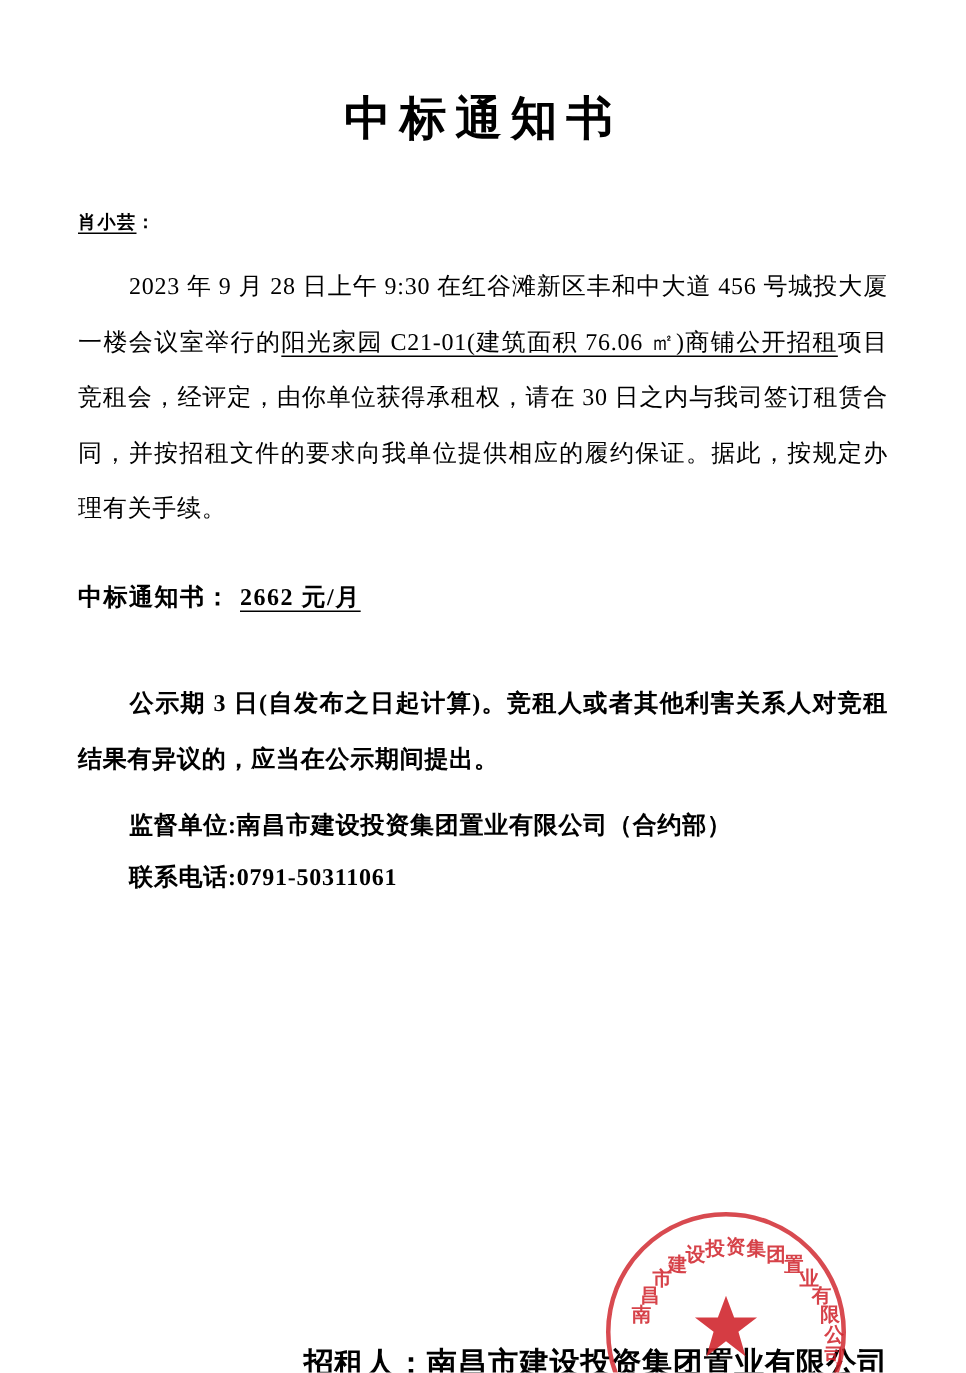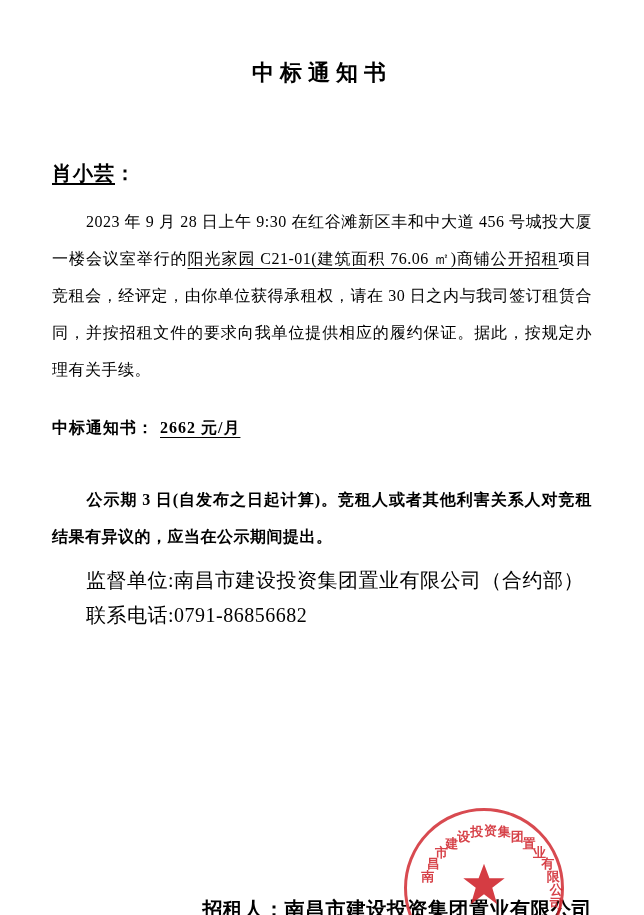--- a/index.html
+++ b/index.html
@@ -17,30 +17,30 @@
   }
   .page {
     position: relative;
     width: 644px;
     height: 915px;
     box-sizing: border-box;
     padding: 0 52px;
   }
   .doc-title {
     text-align: center;
-    font-size: 22px;
+    font-size: 31px;
     font-weight: bold;
     letter-spacing: 6px;
     margin-top: 58px;
     margin-bottom: 0;
     font-family: "Liberation Serif", "DejaVu Serif", serif;
   }
   .salutation {
-    margin-top: 72px;
-    font-size: 20px;
+    margin-top: 40px;
+    font-size: 12px;
     font-weight: bold;
     letter-spacing: 1px;
   }
   .salutation .name {
     text-decoration: underline;
     text-underline-offset: 3px;
   }
   .body-block {
     margin-top: 16px;
     font-size: 16px;
@@ -74,24 +74,24 @@
     margin-top: 42px;
     font-size: 16px;
     line-height: 37px;
     letter-spacing: 0.5px;
     font-weight: bold;
     text-align: justify;
     text-justify: inter-ideograph;
   }
   .contact-block {
     margin-top: 8px;
-    font-size: 20px;
+    font-size: 16px;
     line-height: 35px;
     letter-spacing: 0.5px;
-    font-weight: normal;
+    font-weight: bold;
     padding-left: 34px;
   }
   .sign-block {
     position: absolute;
     right: 52px;
     bottom: 43px;
     text-align: left;
     font-size: 20px;
     font-weight: bold;
     letter-spacing: 0.5px;
@@ -169,21 +169,21 @@
   <div class="result-row">
     <span>中标通知书：</span><span class="value">2662 元/月</span>
   </div>
 
   <div class="note-block">
     <span class="indent"></span><span>公示期 3 日(自发布之日起计算)。竞租人或者其他利害关系人对竞租结果有异议的，应当在公示期间提出。</span>
   </div>
 
   <div class="contact-block">
     <div>监督单位:南昌市建设投资集团置业有限公司（合约部）</div>
-    <div>联系电话:0791-86856682</div>
+    <div>联系电话:0791-50311061</div>
   </div>
 
   <div class="sign-block">
     <div class="sign-line">
       <span>招租人：</span><span>南昌市建设投资集团置业有限公司</span>
     </div>
   </div>
 
   <div class="seal">
     <div class="seal-ring"></div>

